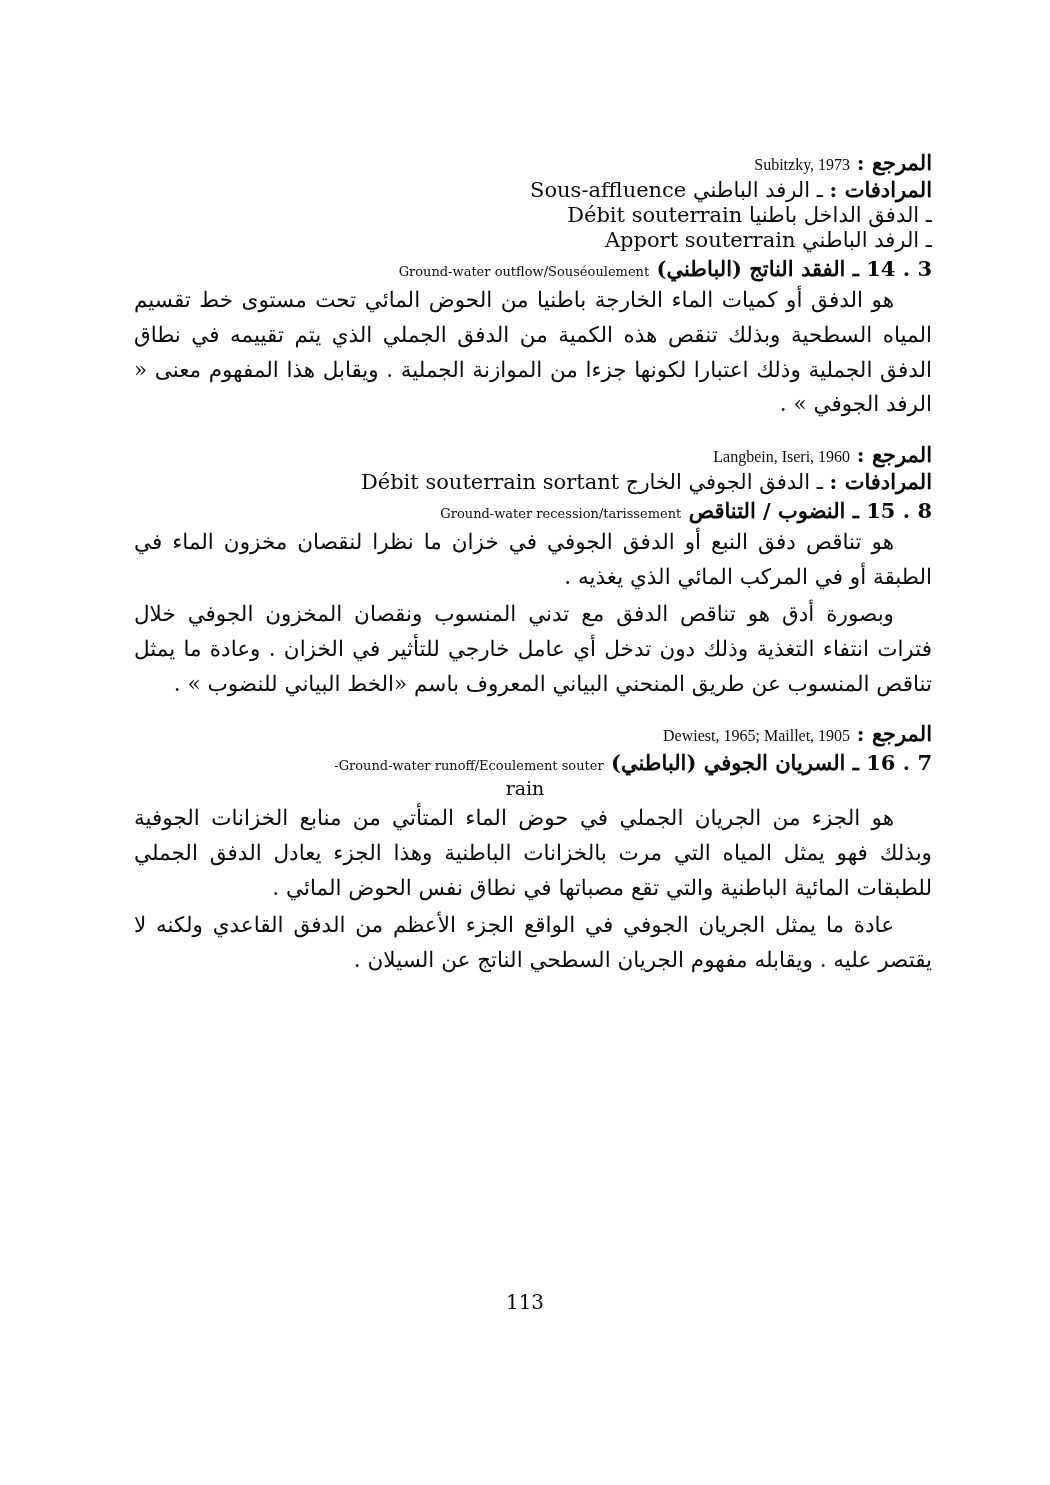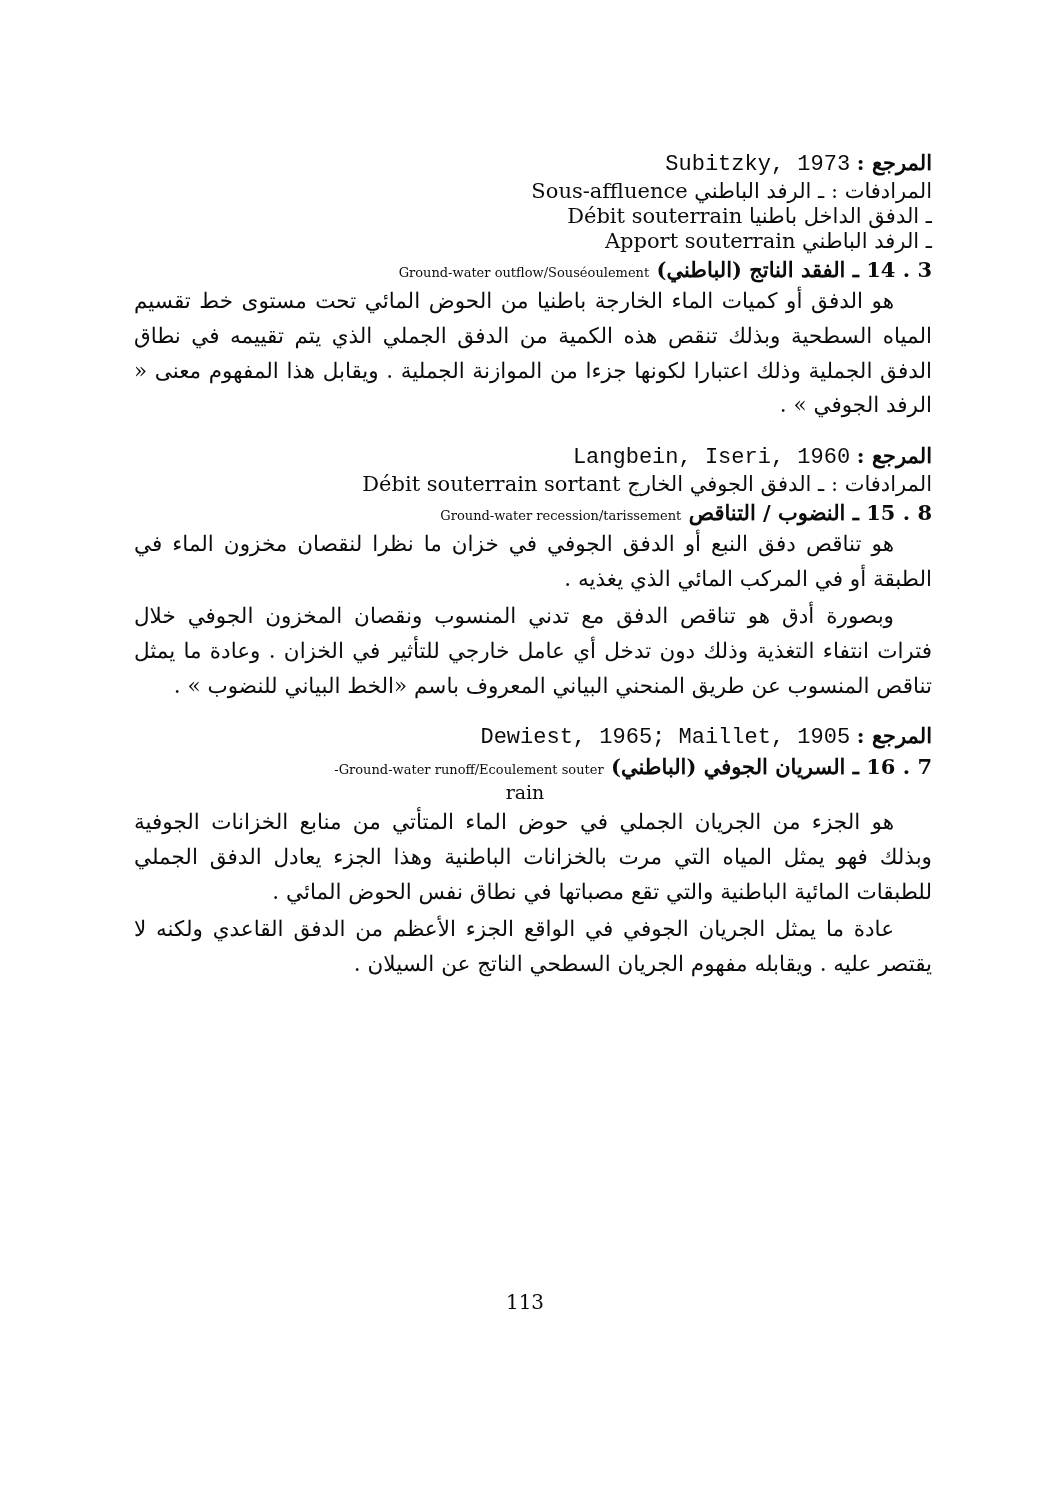--- a/index.html
+++ b/index.html
@@ -22,37 +22,37 @@
     box-sizing: border-box;
   }
 
   
   .top-line {
     direction: rtl;
     text-align: right;
     font-size: 21px;
     margin-bottom: 34px;
   }
-  .lat { font-family: Liberation Mono, monospace; font-size: 22px; }
+  .lat { font-family: Liberation Serif, serif; font-size: 16px; }
 
   .ref-line {
     direction: rtl;
     text-align: right;
     font-size: 21px;
     margin-bottom: 2px;
   }
   .ref-label { font-weight: bold; }
 
   .syn-line {
     direction: rtl;
     text-align: right;
     font-size: 21px;
     margin-bottom: 1px;
   }
-  .syn-label { font-weight: normal; }
+  .syn-label { font-weight: bold; }
 
   .entry-head {
     direction: rtl;
     text-align: right;
     font-size: 21px;
     font-weight: bold;
     margin-top: 4px;
     margin-bottom: 2px;
   }
   .entry-head .num { font-weight: bold; }

